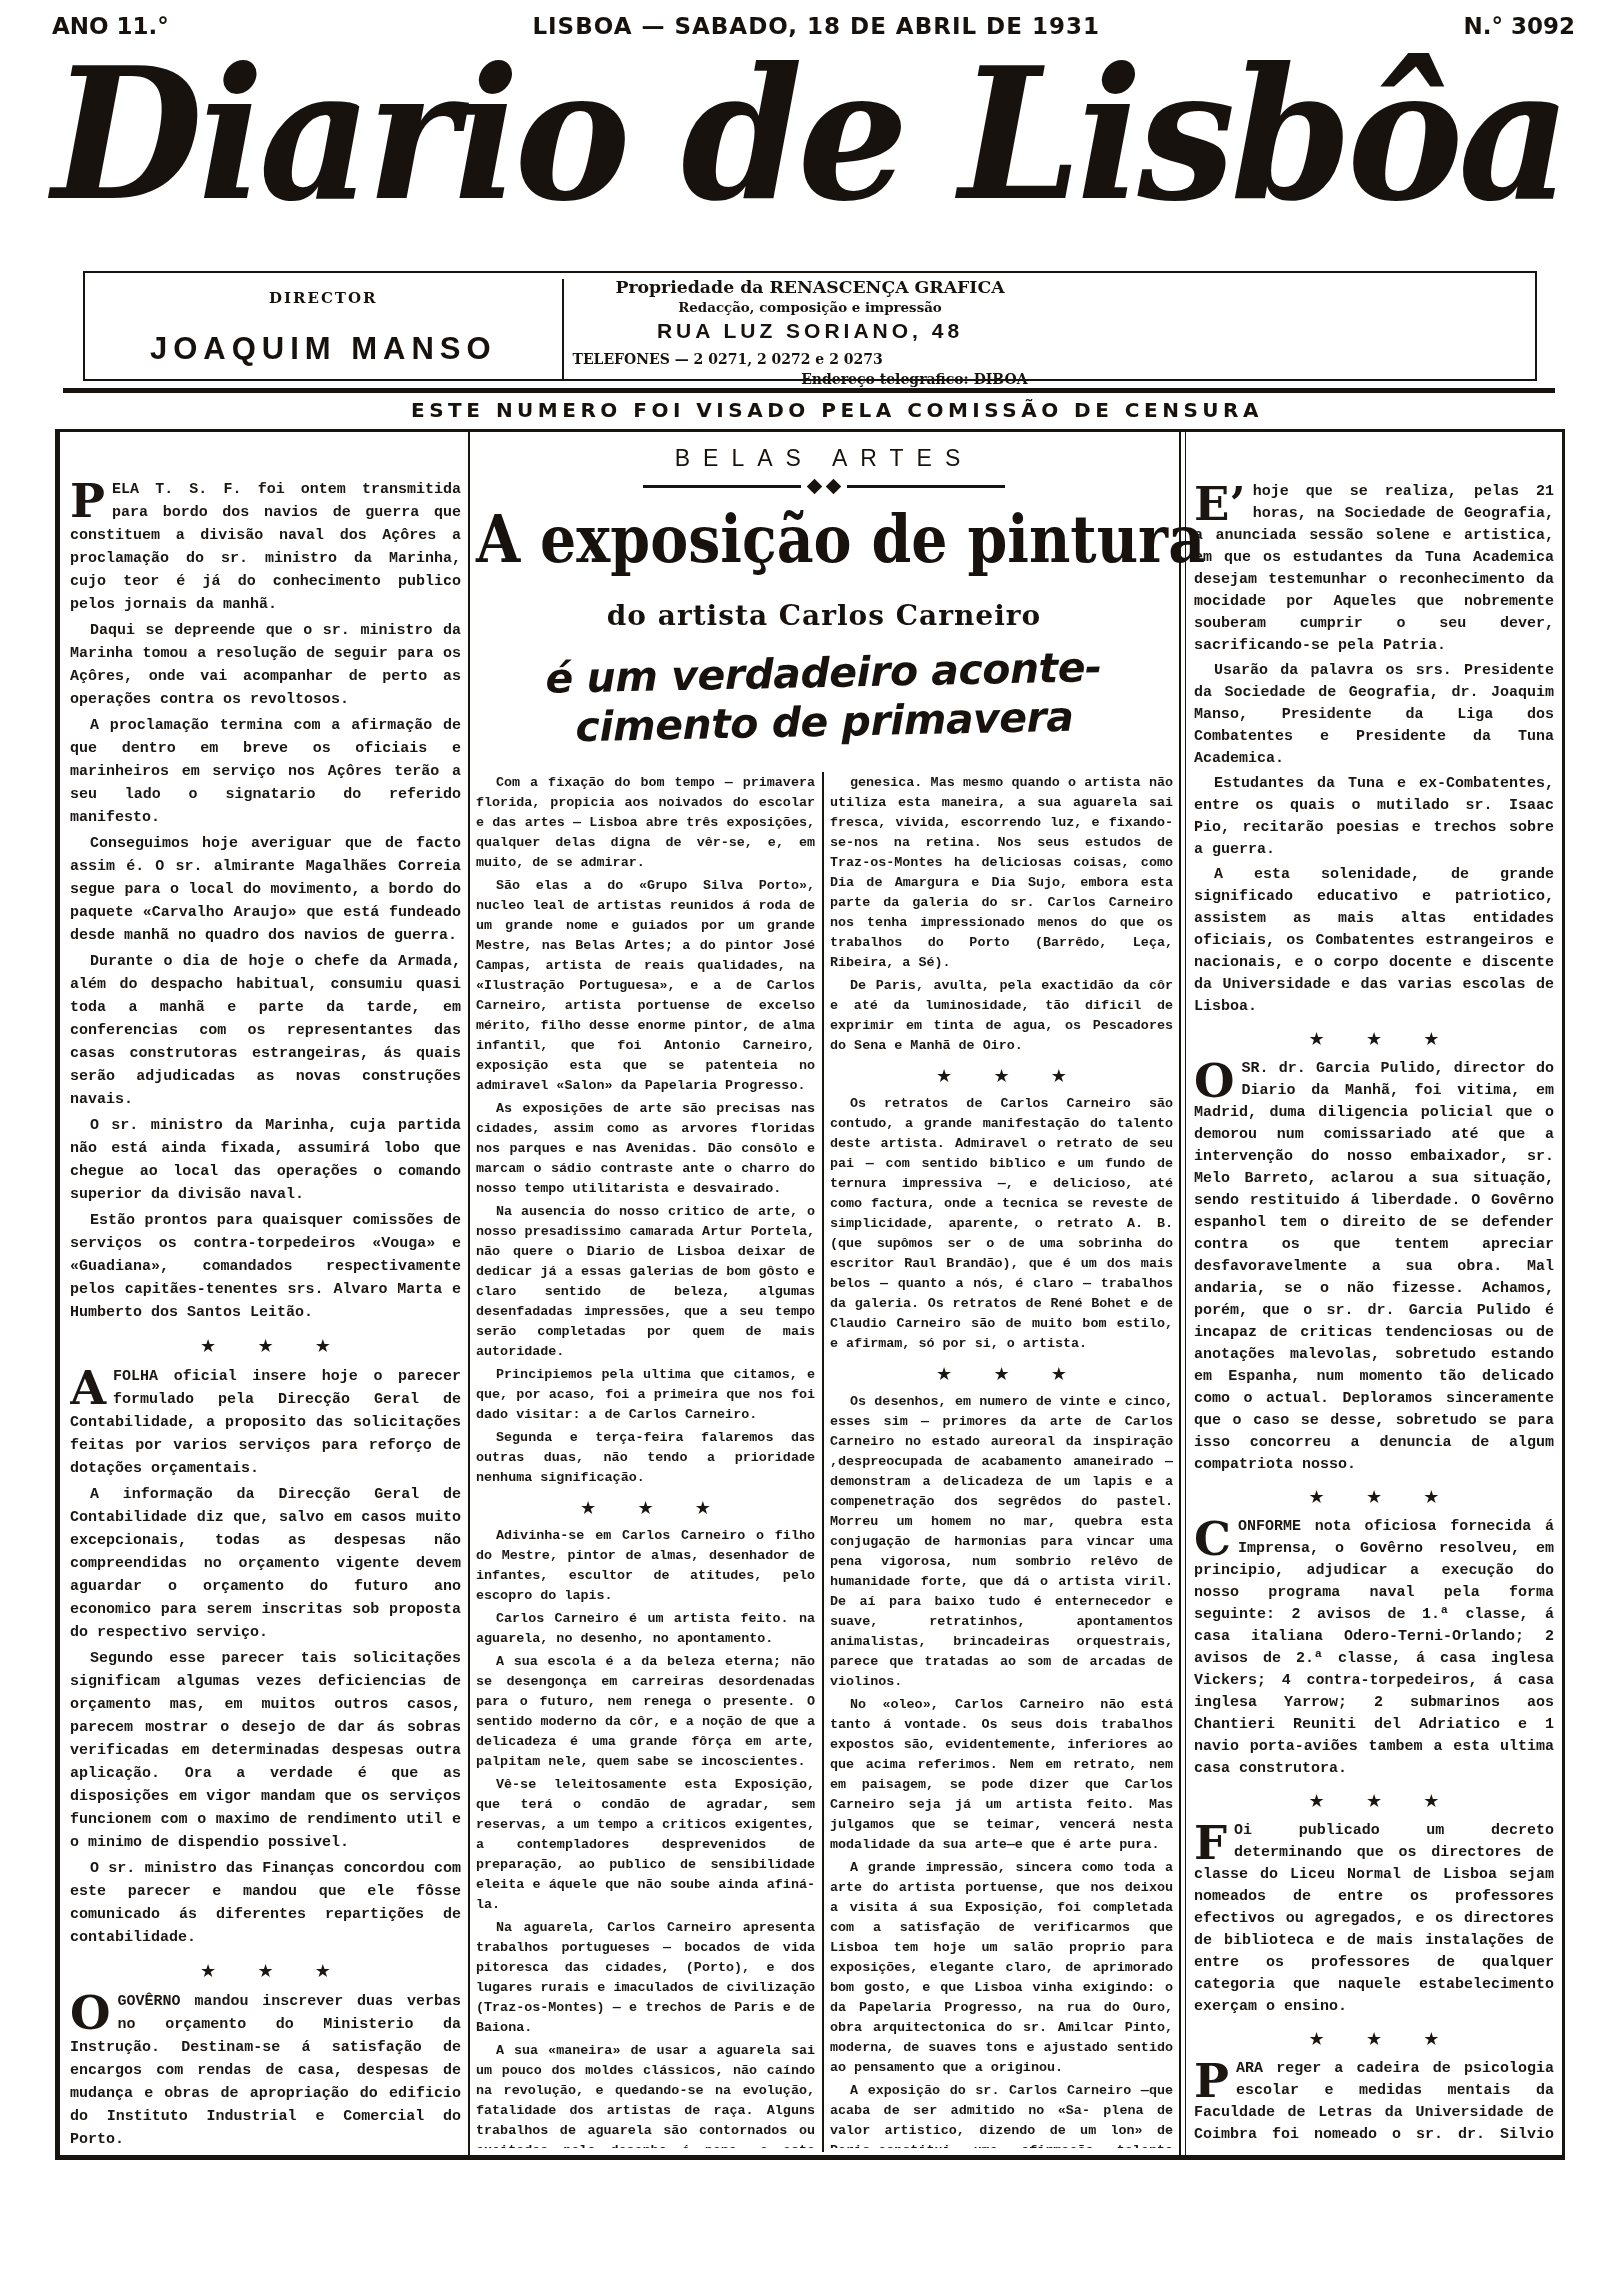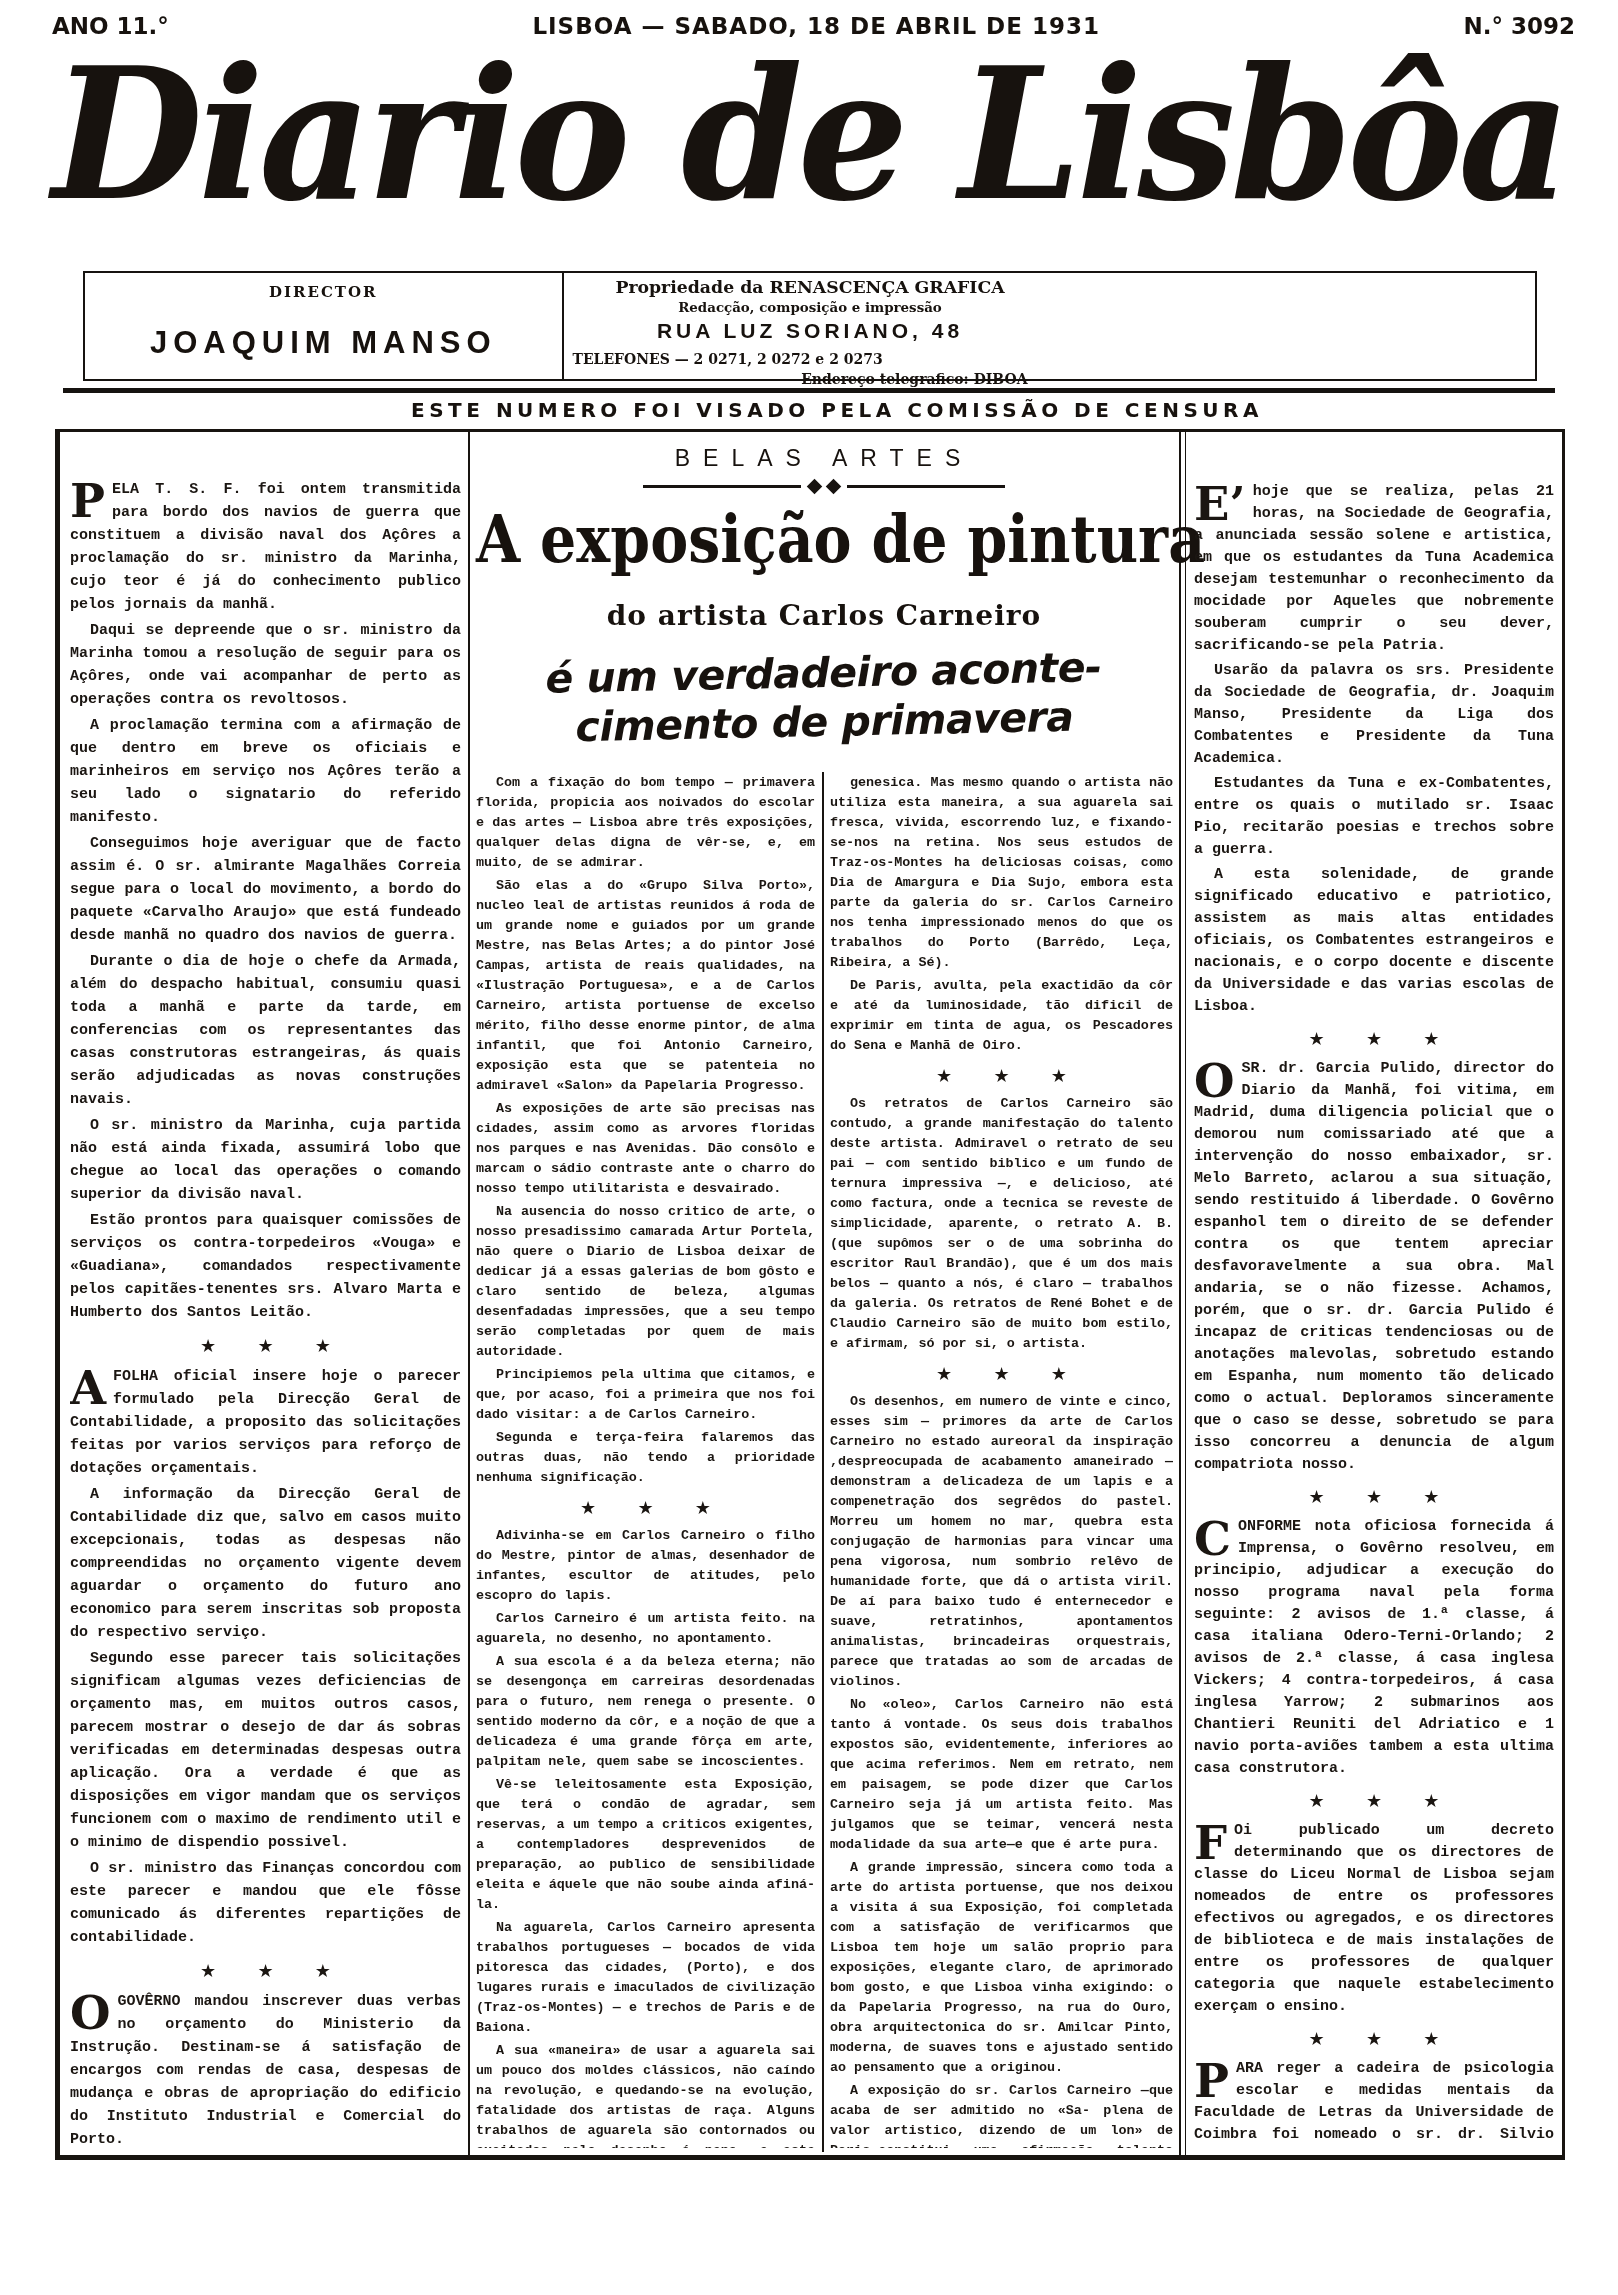--- a/index.html
+++ b/index.html
@@ -14,21 +14,21 @@
   .paper-title{position:absolute;top:44px;left:0;width:100%;text-align:center;
                font-family:"DejaVu Serif", serif;font-style:italic;font-weight:bold;
                font-size:174px;line-height:1.05;letter-spacing:-5px;
                transform:scaleY(1.04);}
 
   
   .admin-box{position:absolute;top:271px;left:83px;width:1454px;height:110px;
              border:2.5px solid #161310;display:flex;box-sizing:border-box;}
   .admin-cell{box-sizing:border-box;padding:4px 9px;position:relative;}
   .admin-cell.c1{width:33%;border-right:2.5px solid #161310;}
-  .admin-cell.c2{width:33%;border-right:2.5px solid #161310;text-align:center;}
+  .admin-cell.c2{width:33%;border-right:2.5px solid #161310;text-align:center;margin-top:6px;}
   .admin-cell.c3{width:34%;}
   .t-price{text-align:center;font-weight:bold;font-size:20px;margin-top:2px;}
   .t-small{text-align:center;font-weight:bold;font-size:14px;margin-top:3px;}
   .t-name{text-align:center;font-family:"Liberation Sans", sans-serif;font-weight:bold;
           font-size:22px;letter-spacing:4.5px;margin-top:4px;white-space:nowrap;}
   .t-addr{font-weight:bold;font-size:14.3px;margin-top:7px;}
   .t-tel-right{font-weight:bold;font-size:14.3px;margin-top:5px;text-align:center;padding-left:79px;}
   .t-role{font-weight:bold;font-size:15px;letter-spacing:2px;margin-top:6px;}
   .t-director{font-family:"Liberation Sans", sans-serif;font-weight:bold;font-size:31px;
               letter-spacing:6px;margin-top:24px;white-space:nowrap;}

